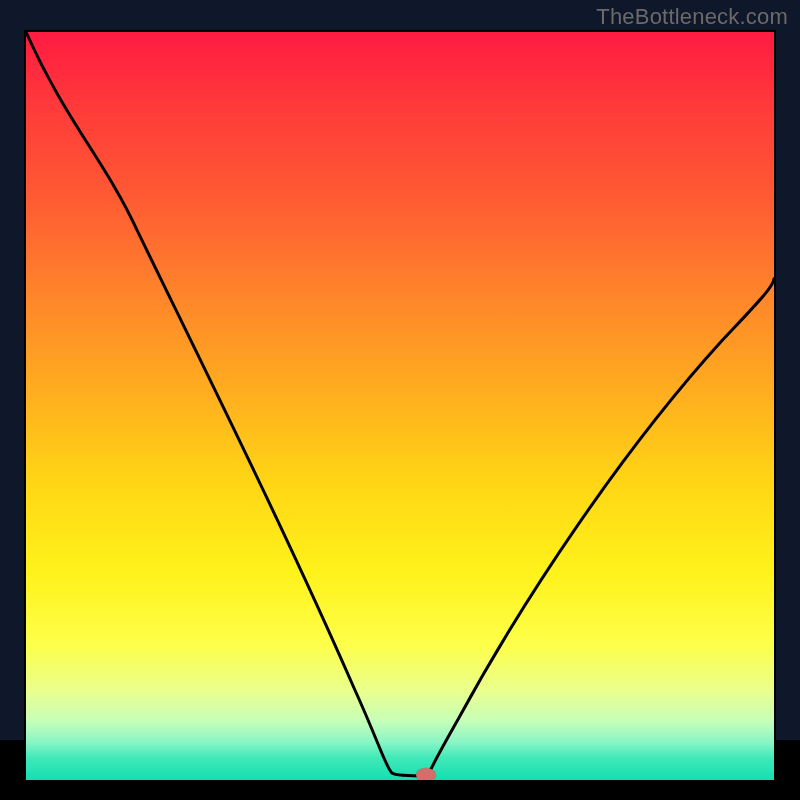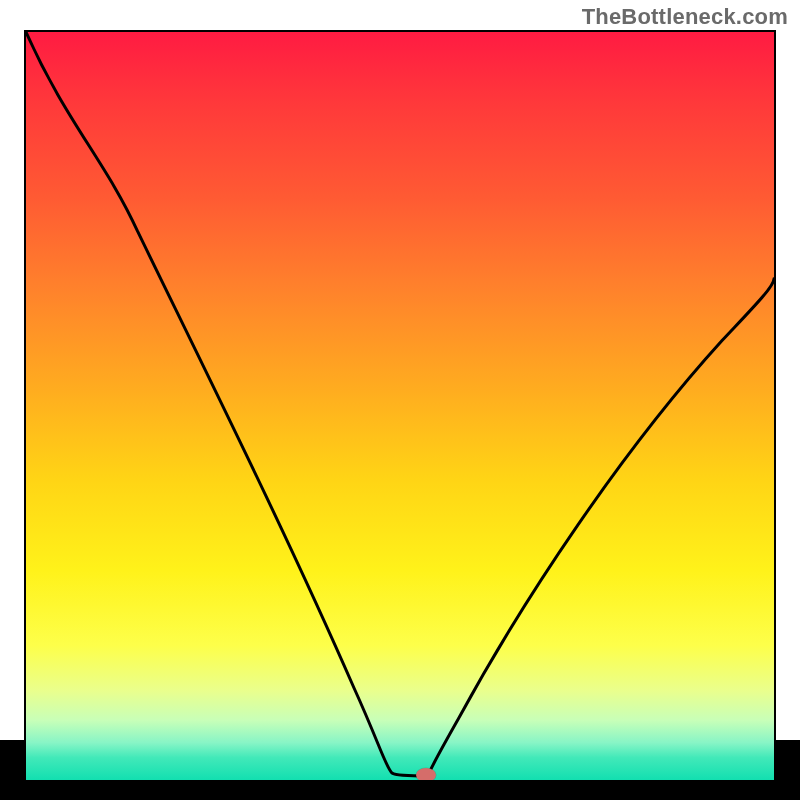--- a/index.html
+++ b/index.html
@@ -7,22 +7,21 @@
     padding: 0;
     width: 800px;
     height: 800px;
     background: #000;
     overflow: hidden;
   }
   .stage {
     position: relative;
     width: 800px;
     height: 740px;
-    background: #ffffff;
-    font-weight: bold;
+    background: #0f172a;
   }
   .watermark {
     position: absolute;
     top: 4px;
     right: 12px;
     font-family: Arial, Helvetica, sans-serif;
     font-size: 22px;
     color: #6a6a6a;
     letter-spacing: 0.2px;
     z-index: 5;

